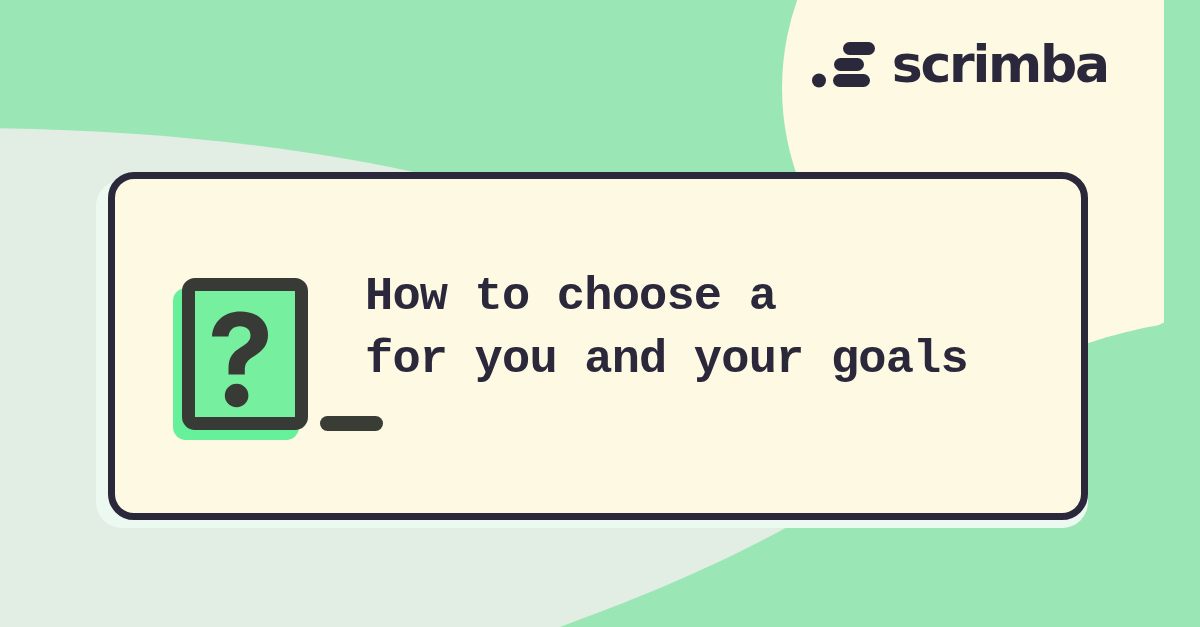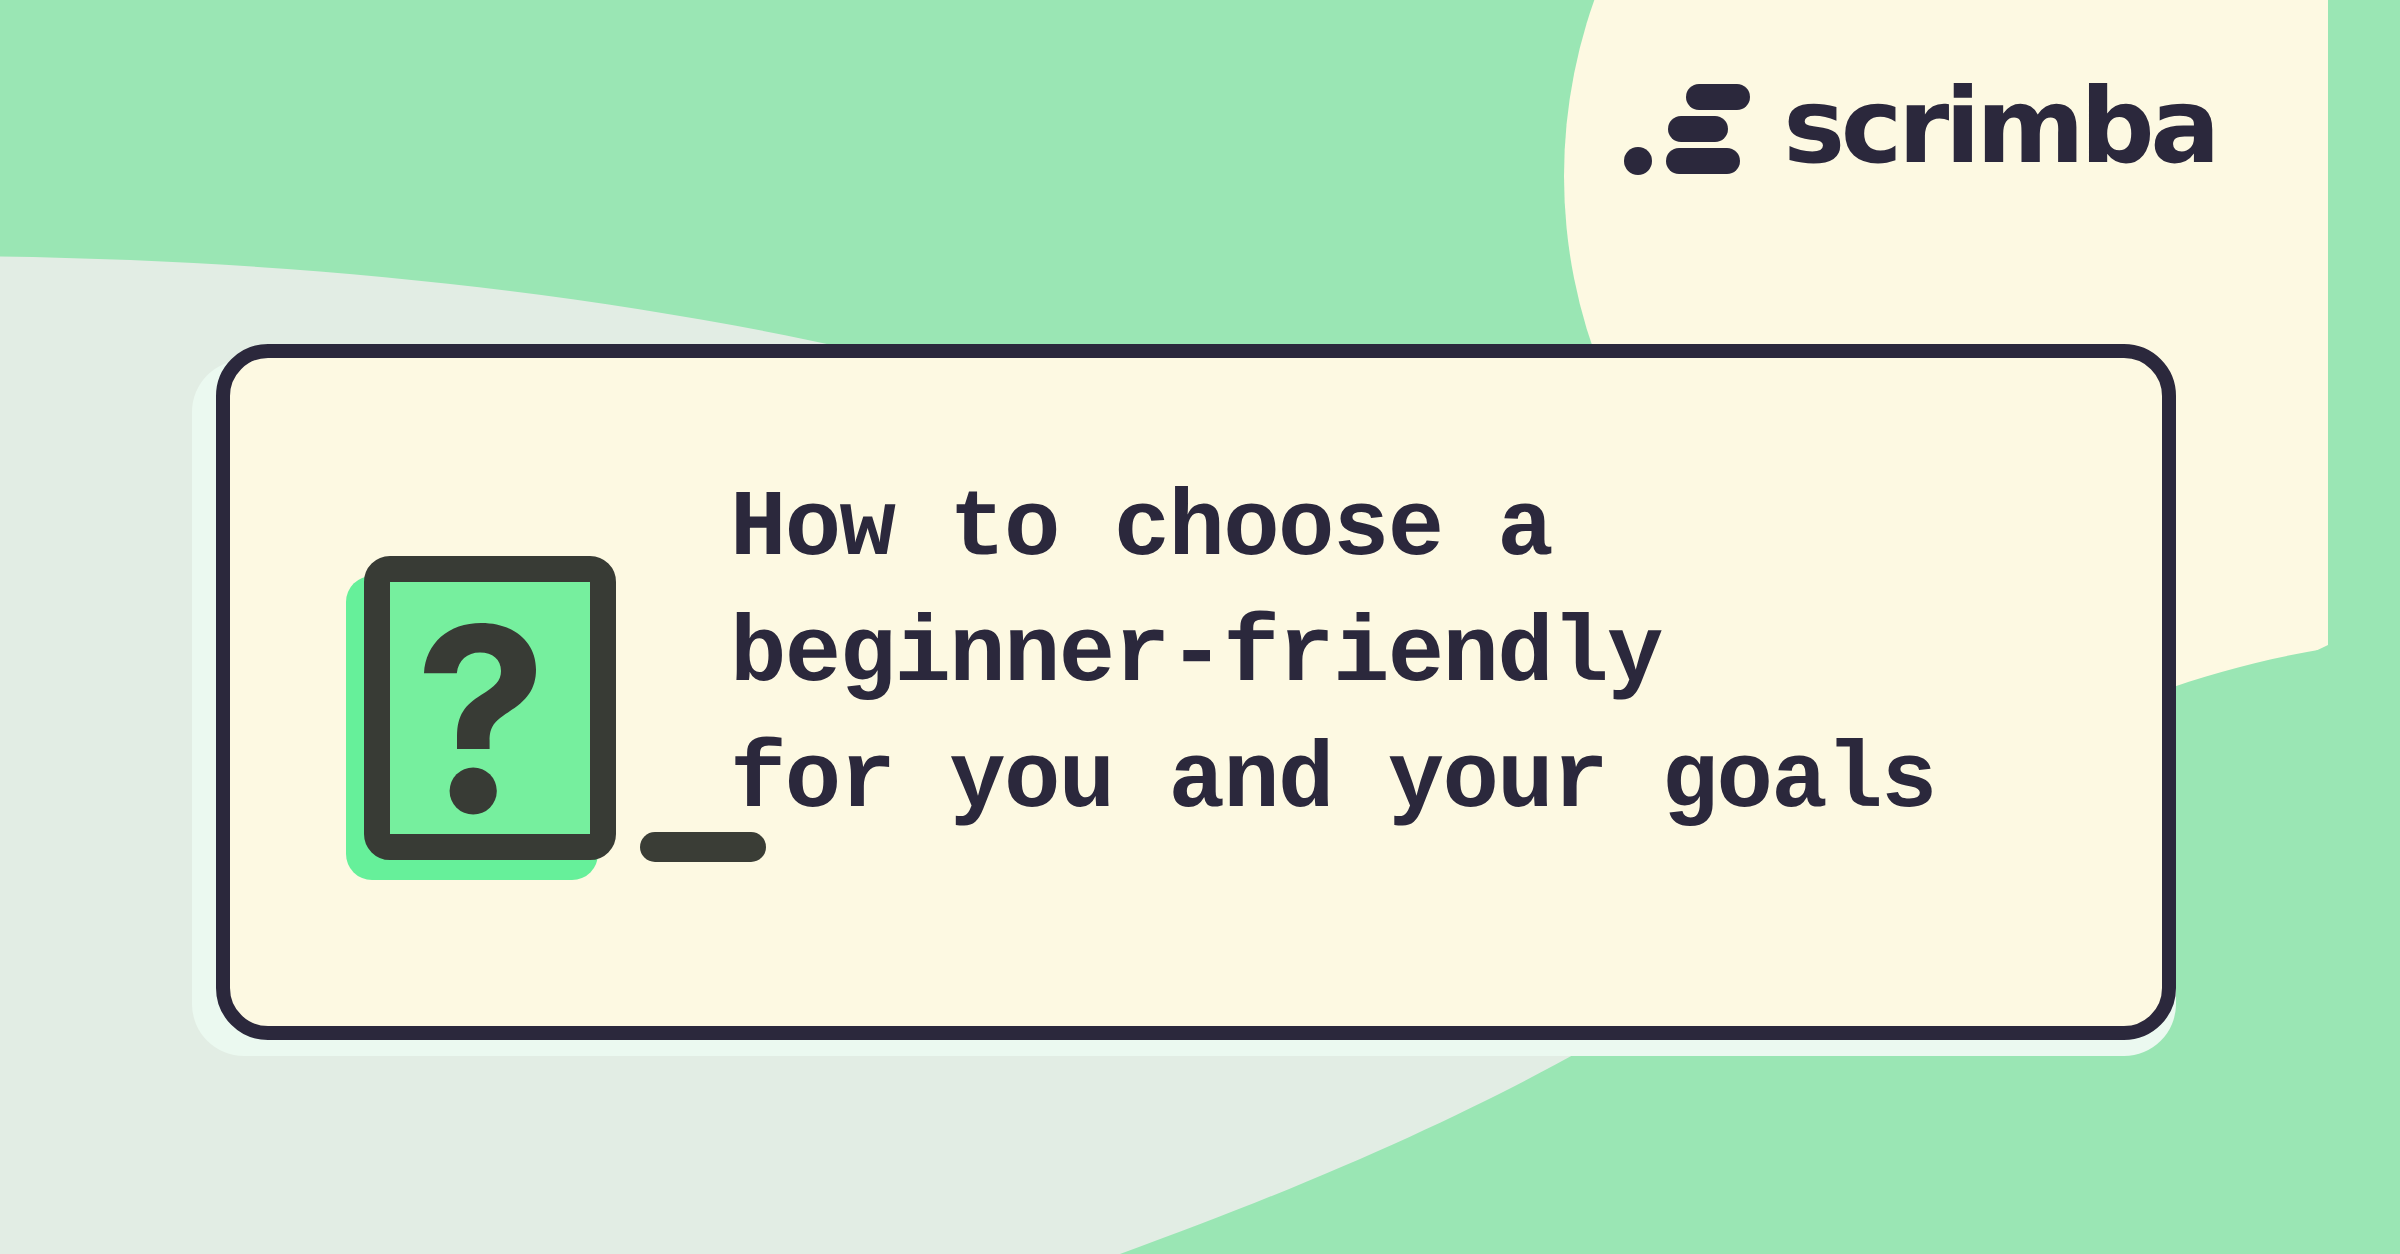--- a/index.html
+++ b/index.html
@@ -196,19 +196,18 @@
                  C86.0,66.4 81.5,72.4 72.0,78.2
                  C65.0,82.5 62.8,85.6 62.8,92.3
                  L62.8,96.5 Z" fill="#383B35"></path>
         <circle cx="54.6" cy="117.5" r="11.8" fill="#383B35"></circle>
       </svg>
       <div id="icon-cursor"></div>
     </div>
 
     <h1 id="headline">
       <span class="hl-line">How to choose a</span>
-      <span class="hl-line">beginner-friendly</span>
       <span class="hl-line">for you and your goals</span>
     </h1>
 
   </div>
 
 </div>
 
 </body></html>

